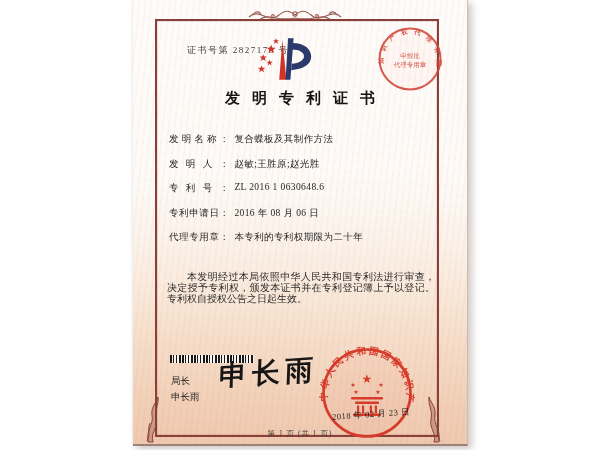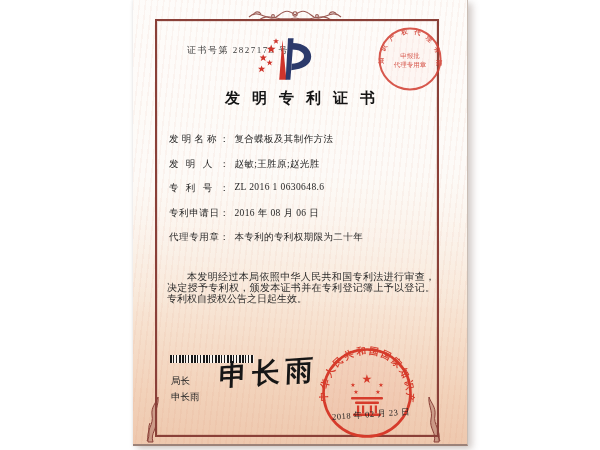--- a/index.html
+++ b/index.html
@@ -177,14 +177,15 @@
         <rect x="38" y="60.5" width="2.2" height="8"></rect>
         <rect x="43" y="60.5" width="2.2" height="8"></rect>
         <rect x="50.8" y="60.5" width="2.2" height="8"></rect>
         <rect x="55.8" y="60.5" width="2.2" height="8"></rect>
         <rect x="34" y="68.5" width="28" height="2.4" rx="1"></rect>
       </g>
     </svg>
 
     <div class="seal-date">2018 年 02 月 23 日</div>
 
+    <div class="footer">第 1 页 (共 1 页)</div>
   </div>
 </div>
 
 </body></html>

